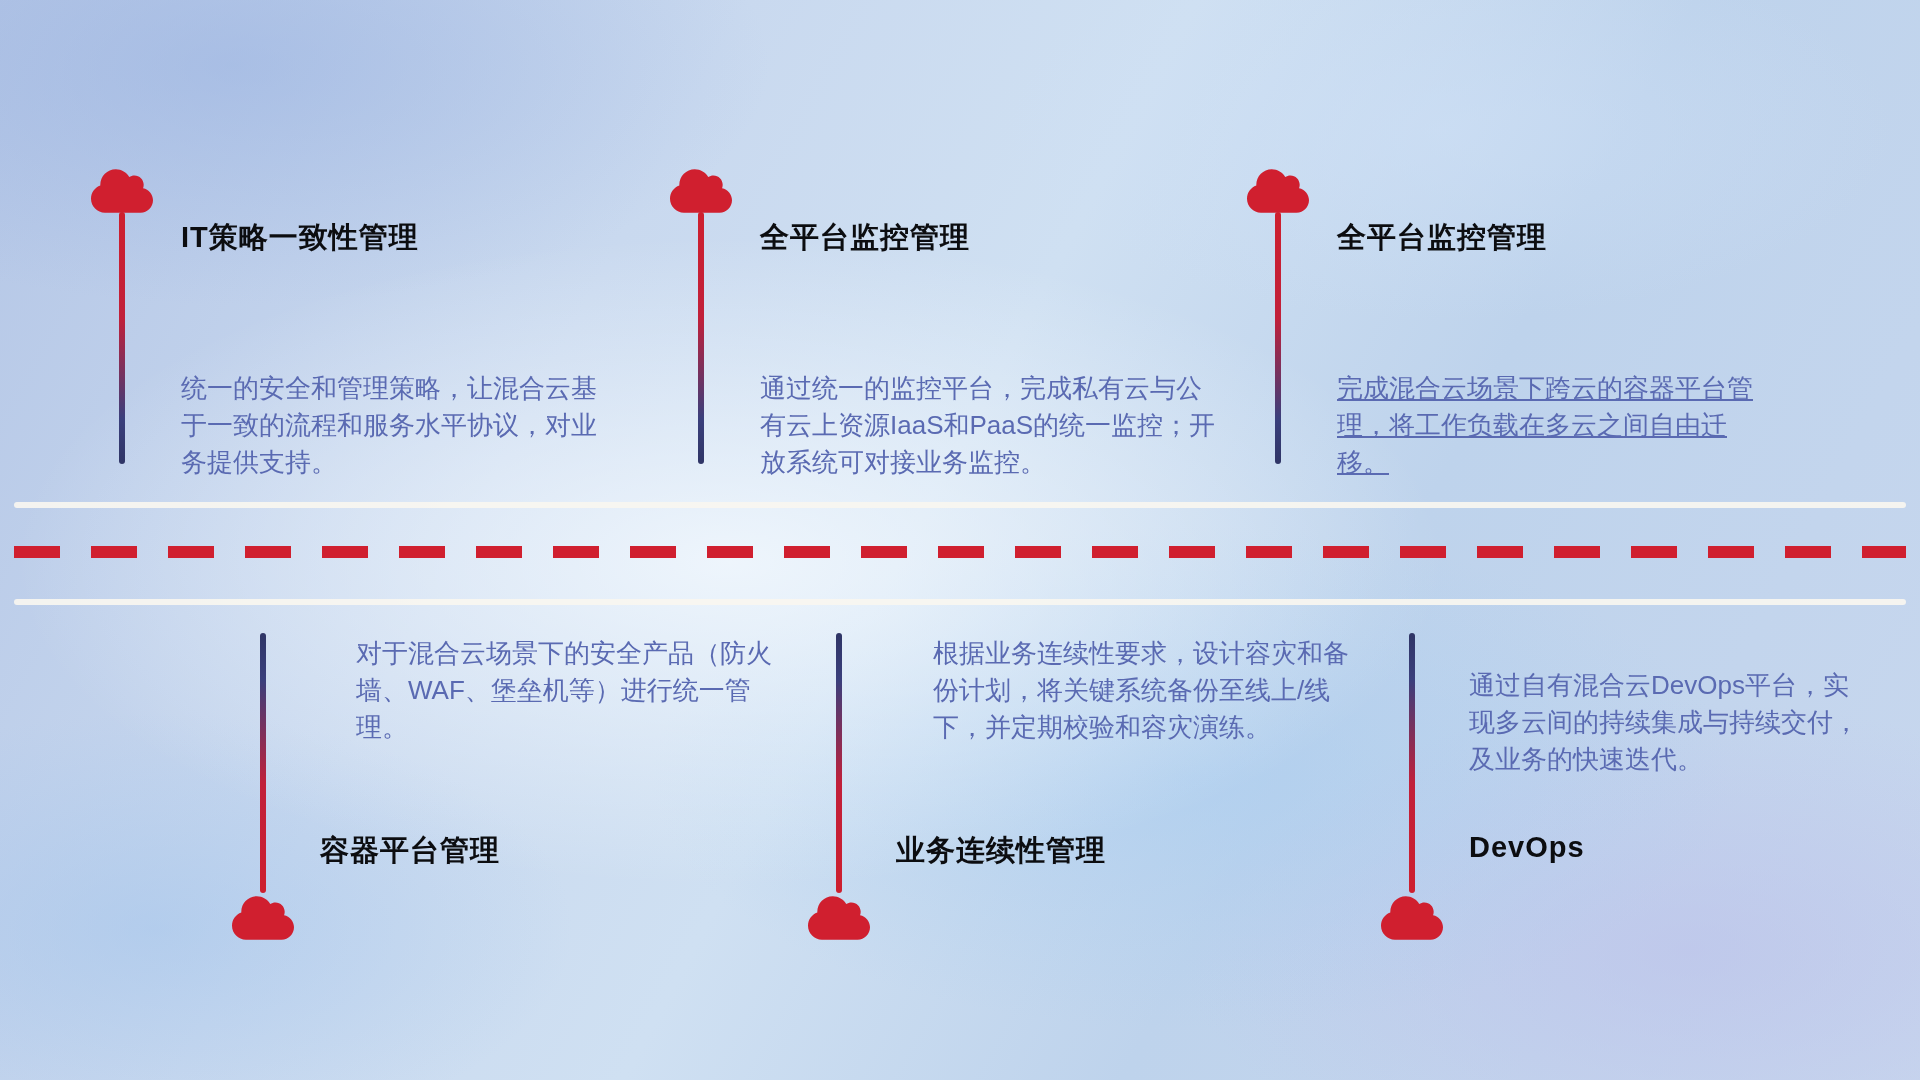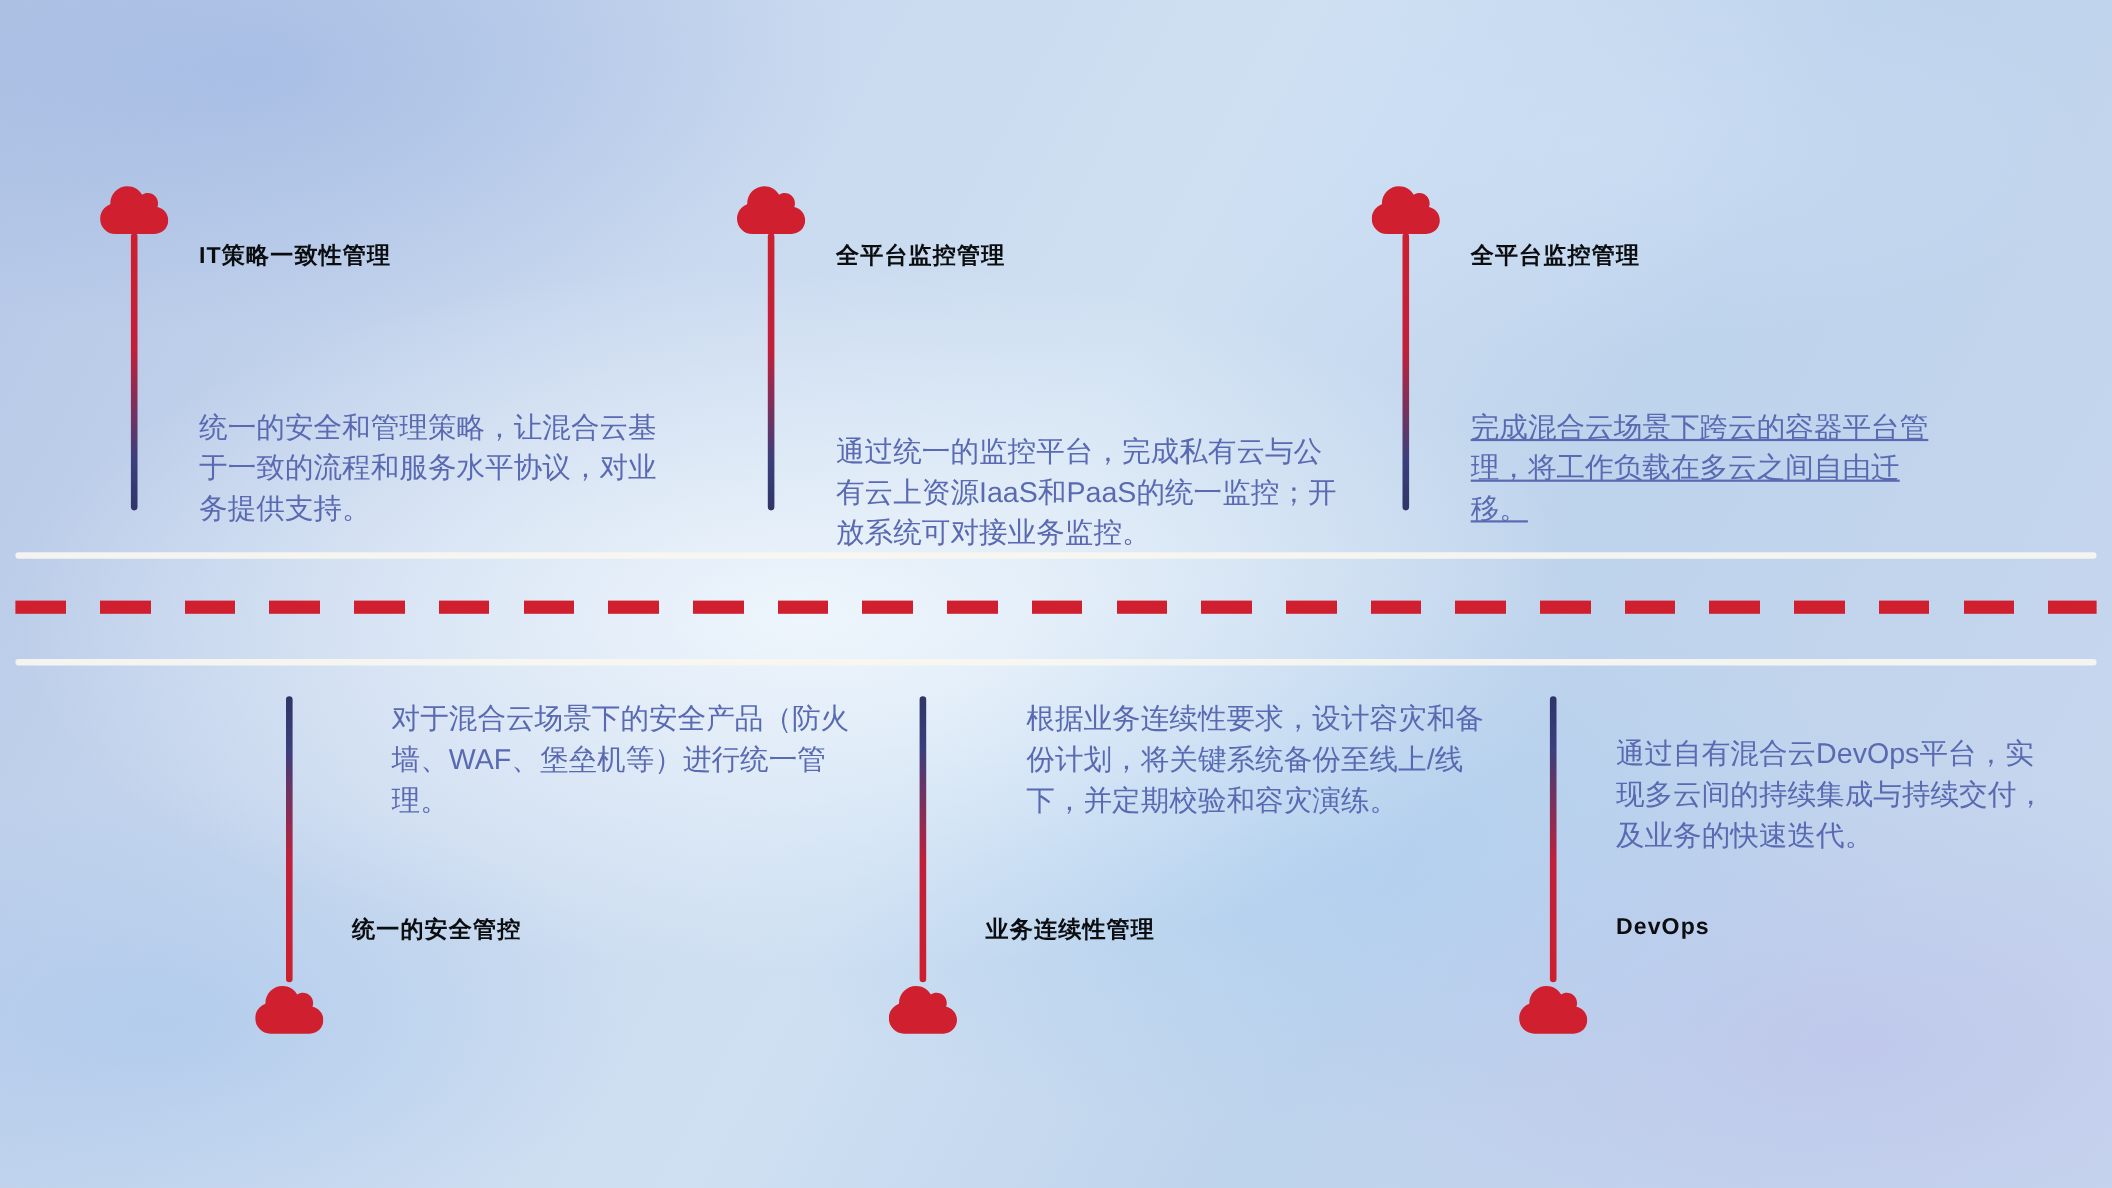--- a/index.html
+++ b/index.html
@@ -29,30 +29,30 @@
   .cloud { position:absolute; width:62px; height:50px; left:-31px; }
   .top-item .cloud { top:-4px; }
   .bot-item .cloud { top:260px; }
 
   .stem { position:absolute; width:6px; left:-3px; border-radius:3px; }
   .top-item .stem { top:42px; height:252px;
     background:linear-gradient(180deg,#ce1f2e 0%,#c1203a 42%,#3a3f7c 82%,#2f3566 100%); }
   .bot-item .stem { top:0; height:260px;
     background:linear-gradient(0deg,#ce1f2e 0%,#c1203a 42%,#3a3f7c 82%,#2f3566 100%); }
 
-  .title { position:absolute; font-size:21px; font-weight:700; color:#0c0d10;
+  .title { position:absolute; font-size:29px; font-weight:700; color:#0c0d10;
            letter-spacing:1px; white-space:nowrap; }
   .top-item .title { left:59px; top:48px; }
   .bot-item .title { left:57px; top:198px; }
 
   .desc { position:absolute; font-size:26px; line-height:37px; color:#5a6ab2; }
   .top-item .desc { left:59px; top:200px; }
   .bot-item .desc { left:57px; top:2px; }
   .t1 .desc { width:424px; }
-  .t2 .desc { width:462px;margin-top:22px; }
+  .t2 .desc { width:462px; }
   .t3 .desc { width:432px;text-decoration:underline; }
   .b1 .desc { width:432px;margin-left:36px; }
   .b2 .desc { width:424px;margin-left:37px; }
   .b3 .desc { width:396px;margin-top:32px; }
 
   .road-line { position:absolute; left:14px; right:14px; height:6px;
     background:rgba(249,246,240,0.92); border-radius:3px; }
   .road-line.upper { top:502px; }
   .road-line.lower { top:599px; }
   .road-dashes { position:absolute; left:14px; right:14px; top:546px; height:12px;
@@ -94,21 +94,21 @@
     <div class="title">全平台监控管理</div>
     <div class="desc">完成混合云场景下跨云的容器平台管理，将工作负载在多云之间自由迁移。</div>
   </div>
 
   <div class="item bot-item b1">
     <div class="stem"></div>
     <svg class="cloud" viewBox="0 0 640 512">
       <path d="M0 336c0 79.5 64.5 144 144 144H512c70.7 0 128-57.3 128-128c0-61.9-44-113.6-102.4-125.4c4.1-10.7 6.4-22.4 6.4-34.6c0-53-43-96-96-96c-19.7 0-38.1 6-53.3 16.2C367 64.2 315.3 32 256 32C167.6 32 96 103.6 96 192c0 2.7 .1 5.4 .2 8.1C40.2 219.8 0 273.2 0 336z" fill="#d01f2f"></path>
     </svg>
     <div class="desc">对于混合云场景下的安全产品（防火墙、WAF、堡垒机等）进行统一管理。</div>
-    <div class="title">统一的安全管控</div>
+    <div class="title">容器平台管理</div>
   </div>
 
   <div class="item bot-item b2">
     <div class="stem"></div>
     <svg class="cloud" viewBox="0 0 640 512">
       <path d="M0 336c0 79.5 64.5 144 144 144H512c70.7 0 128-57.3 128-128c0-61.9-44-113.6-102.4-125.4c4.1-10.7 6.4-22.4 6.4-34.6c0-53-43-96-96-96c-19.7 0-38.1 6-53.3 16.2C367 64.2 315.3 32 256 32C167.6 32 96 103.6 96 192c0 2.7 .1 5.4 .2 8.1C40.2 219.8 0 273.2 0 336z" fill="#d01f2f"></path>
     </svg>
     <div class="desc">根据业务连续性要求，设计容灾和备份计划，将关键系统备份至线上/线下，并定期校验和容灾演练。</div>
     <div class="title">业务连续性管理</div>
   </div>

